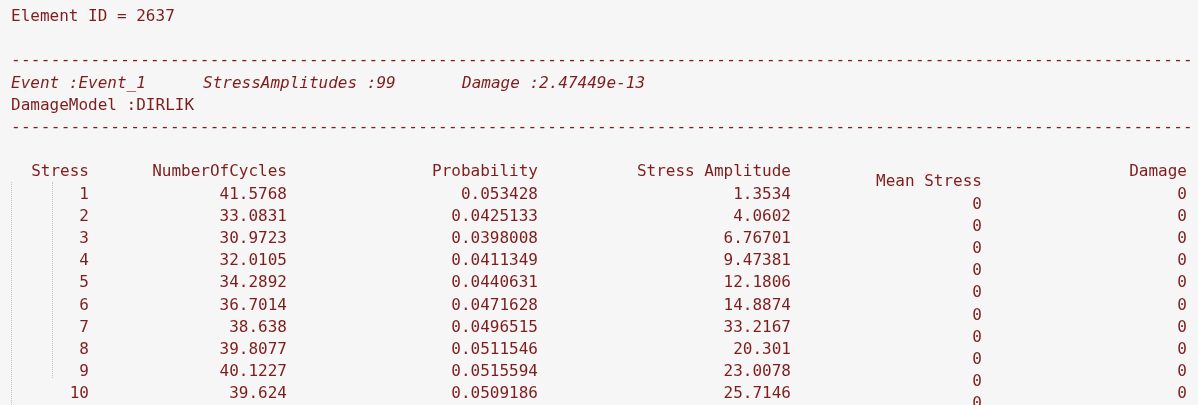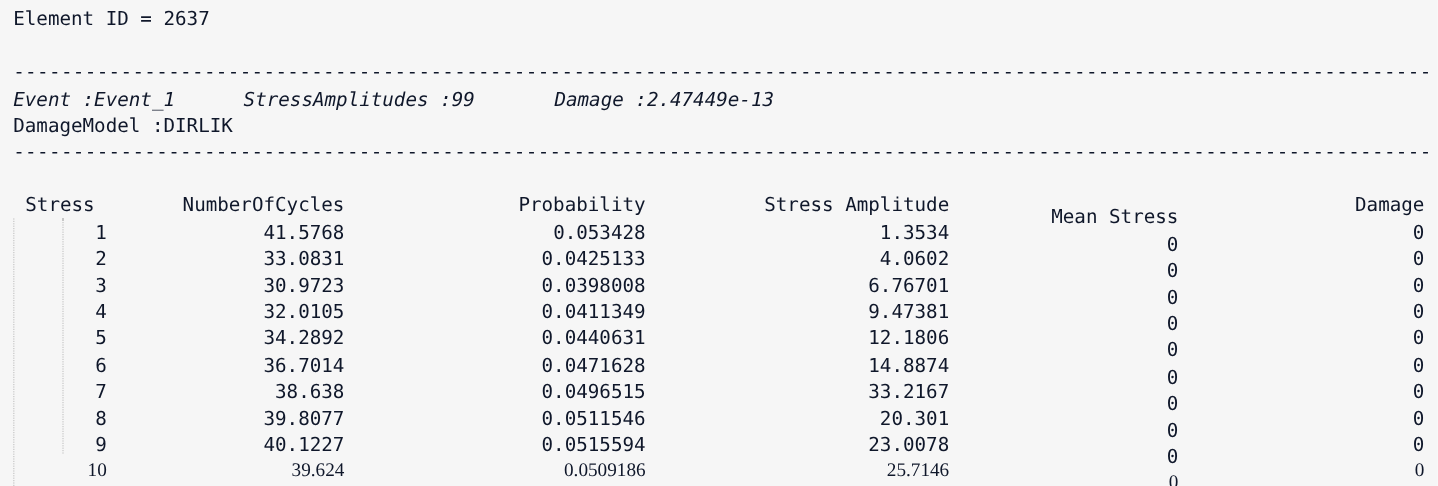--- a/index.html
+++ b/index.html
@@ -7,21 +7,21 @@
     padding: 0;
   }
   #screen {
     position: relative;
     width: 1198px;
     height: 405px;
     background: #f6f6f6;
     overflow: hidden;
     font-family: "DejaVu Sans Mono", "Liberation Mono", monospace;
     font-size: 16px;
-    color: #0f172a;
+    color: #7f1d1d;
   }
   .line {
     position: absolute;
     left: 11px;
     height: 22.2px;
     line-height: 22.2px;
     white-space: pre;
   }
   .sep {
     width: 1180px;
@@ -48,21 +48,21 @@
     height: 100%;
     text-align: right;
     white-space: pre;
   }
   .cell.c0 { left: 0;      width: 78px;  }
   .cell.c1 { left: 64px;   width: 212px; }
   .cell.c2 { left: 290px;  width: 237px; }
   .cell.c3 { left: 512px;  width: 268px; }
   .cell.c4 { left: 755px;  width: 216px; margin-top: 10px; }
   .cell.c5 { left: 1011px; width: 165px; }
-  .cell.c0.left-align { text-align: center; }
+  .cell.c0.left-align { text-align: right; }
   .indent-guide {
     position: absolute;
     width: 0;
     border-left: 1px dotted #c6c6c6;
   }
   #guide-outer { left: 11px; top: 182px; height: 223px; }
   #guide-inner { left: 52px; top: 182px; height: 196px; }
 </style>
 </head>
 <body>
@@ -158,21 +158,21 @@
         <span class="cell c5">0</span>
       </div>
       <div class="trow" style="top: 360.2px;">
         <span class="cell c0">9</span>
         <span class="cell c1">40.1227</span>
         <span class="cell c2">0.0515594</span>
         <span class="cell c3">23.0078</span>
         <span class="cell c4">0</span>
         <span class="cell c5">0</span>
       </div>
-      <div class="trow" style="top: 382.4px; font-family: Liberation Serif, serif;">
+      <div class="trow" style="top: 382.4px;">
         <span class="cell c0">10</span>
         <span class="cell c1">39.624</span>
         <span class="cell c2">0.0509186</span>
         <span class="cell c3">25.7146</span>
         <span class="cell c4">0</span>
         <span class="cell c5">0</span>
       </div>
     </div>
 
   <div class="indent-guide" id="guide-outer"></div>

